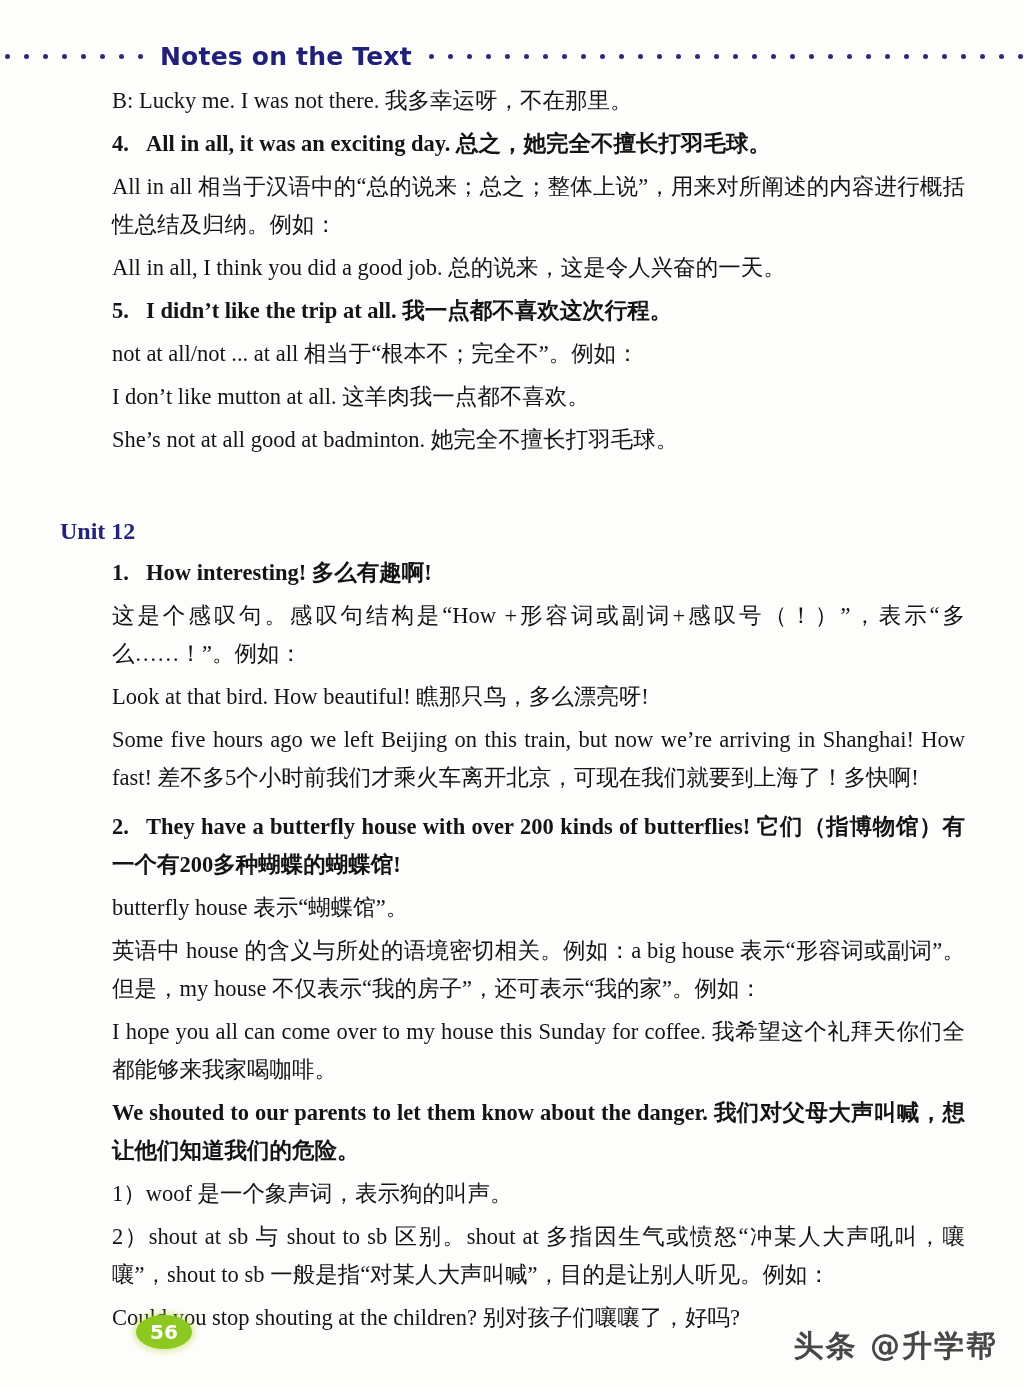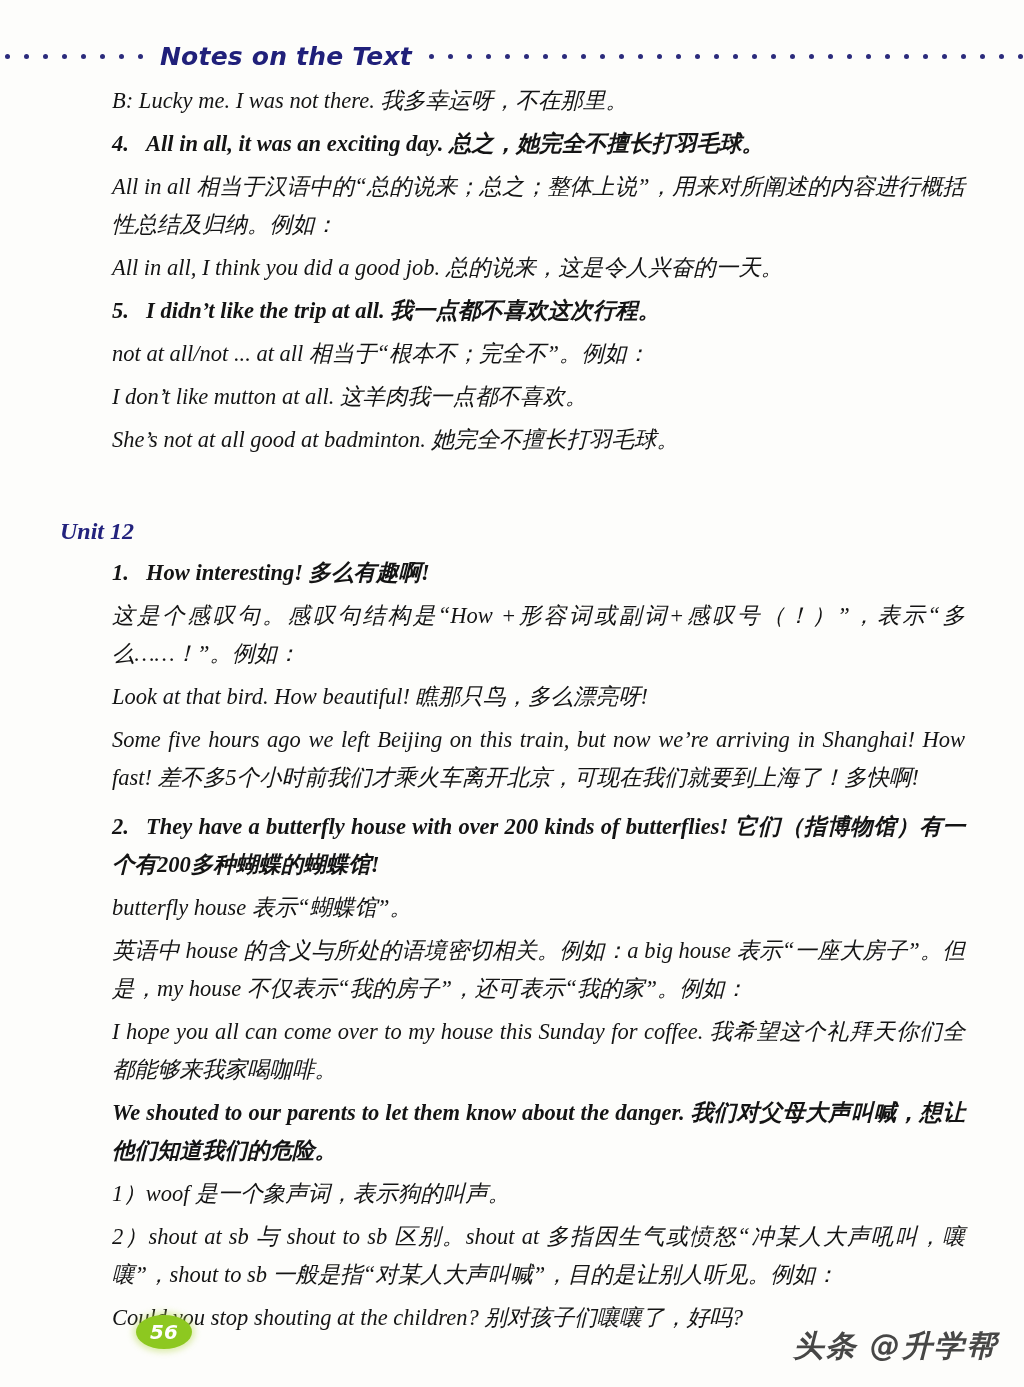--- a/index.html
+++ b/index.html
@@ -8,21 +8,20 @@
     background: #ffffff;
   }
   .page {
     position: relative;
     width: 1024px;
     height: 1387px;
     background: #fdfdfb;
     overflow: hidden;
     font-family: "Liberation Serif", "DejaVu Serif", serif;
     color: #1a1a1a;
-    font-style: italic;
   }
 
   
   .header {
     position: absolute;
     left: 0;
     top: 38px;
     width: 1024px;
     height: 36px;
     display: flex;
@@ -213,21 +212,21 @@
     <p class="ln ind sp-s">Look at that bird. How beautiful! 瞧那只鸟，多么漂亮呀!</p>
 
     <p class="ln ind sp-s">Some five hours ago we left Beijing on this train, but now we’re arriving in Shanghai! How fast! 差不多5个小时前我们才乘火车离开北京，可现在我们就要到上海了！多快啊!</p>
 
     <p class="ln hang b sp-m">
       <span class="num">2.</span><span>They have a butterfly house with over 200 kinds of butterflies! 它们（指博物馆）有一个有200多种蝴蝶的蝴蝶馆!</span>
     </p>
 
     <p class="ln ind sp-s">butterfly house 表示“蝴蝶馆”。</p>
 
-    <p class="ln ind sp-s">英语中 house 的含义与所处的语境密切相关。例如：a big house 表示“一座大房子”。但是，my house 不仅表示“我的房子”，还可表示“我的家”。例如：</p>
+    <p class="ln ind sp-s">英语中 house 的含义与所处的语境密切相关。例如：a big house 表示“形容词或副词”。但是，my house 不仅表示“我的房子”，还可表示“我的家”。例如：</p>
 
     <p class="ln ind sp-s">I hope you all can come over to my house this Sunday for coffee. 我希望这个礼拜天你们全都能够来我家喝咖啡。</p>
 
 
     <p class="ln ind b sp-s">We shouted to our parents to let them know about the danger. 我们对父母大声叫喊，想让他们知道我们的危险。</p>
 
     <p class="ln ind sp-s">1）woof 是一个象声词，表示狗的叫声。</p>
 
     <p class="ln ind sp-s">2）shout at sb 与 shout to sb 区别。shout at 多指因生气或愤怒“冲某人大声吼叫，嚷嚷”，shout to sb 一般是指“对某人大声叫喊”，目的是让别人听见。例如：</p>
 

